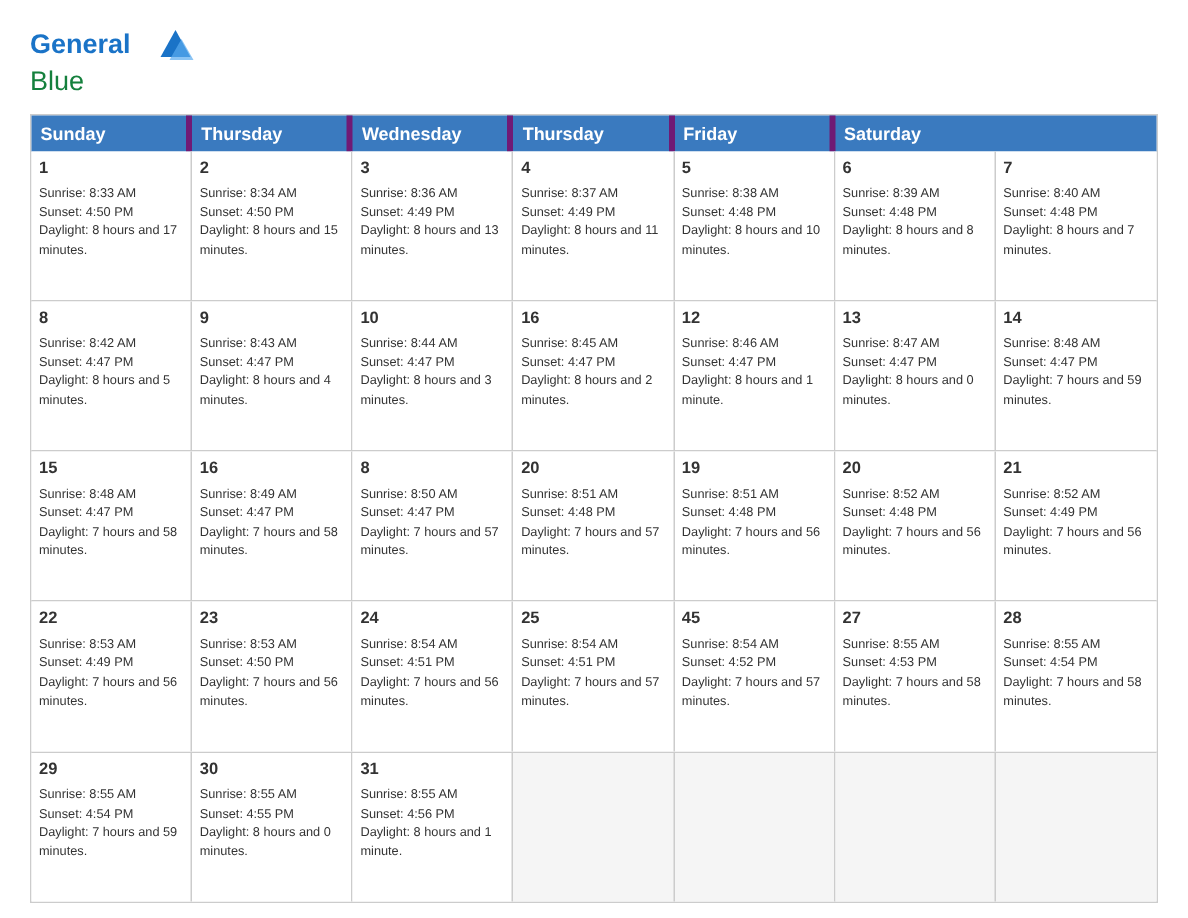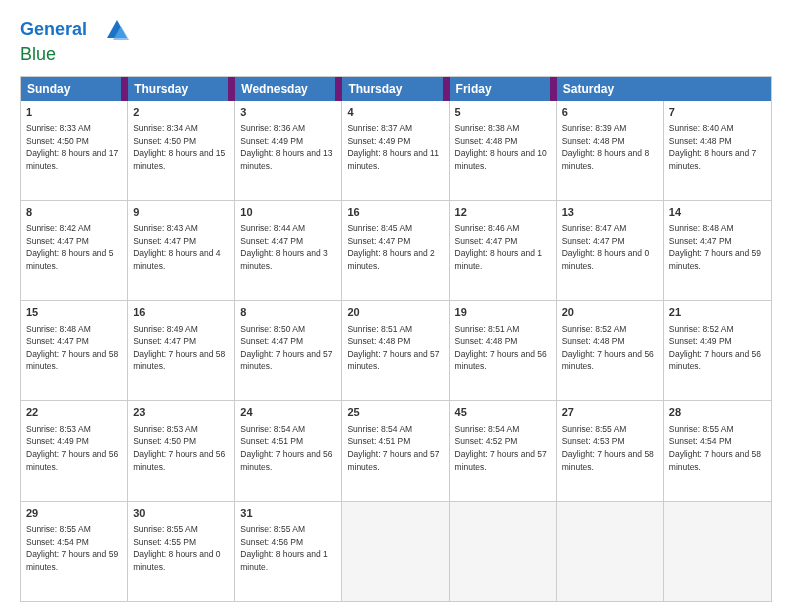--- a/index.html
+++ b/index.html
@@ -64,21 +64,21 @@
     .cal-header-row {
       display: grid;
       grid-template-columns: repeat(7, 1fr);
       background: #3a7abf;
     }
     .cal-header-cell {
       color: #fff;
       font-size: 12px;
       font-weight: bold;
       padding: 5px 6px;
-      border-right: 7px solid #701a75;
+      border-right: 4px solid #701a75;
       text-align: left;
     }
     .cal-header-cell:last-child { border-right: none; }
     .cal-body {
       flex: 1;
       display: flex;
       flex-direction: column;
     }
     .cal-week {
       display: grid;

